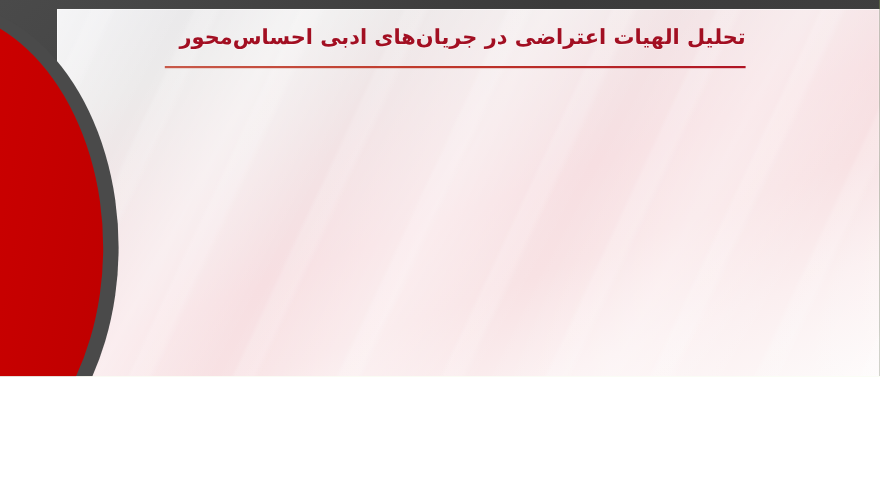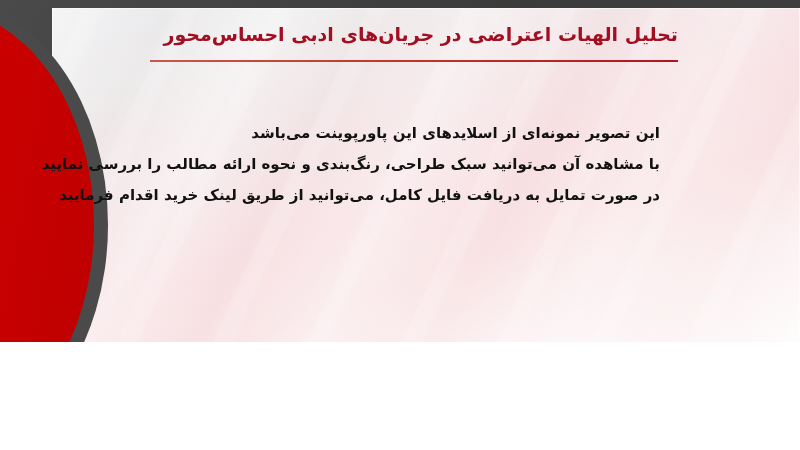--- a/index.html
+++ b/index.html
@@ -184,19 +184,14 @@
 
   <div class="lens-shadow"></div>
   <div class="lens-outline"></div>
   <div class="lens-red"></div>
 
   <div class="title-block">
     <h1 class="slide-title">تحلیل الهیات اعتراضی در جریان‌های ادبی احساس‌محور</h1>
     <div class="title-rule"></div>
   </div>
 
-  <div class="body-block">
-    <div class="body-line">این تصویر نمونه‌ای از اسلایدهای این پاورپوینت می‌باشد</div>
-    <div class="body-line">با مشاهده آن می‌توانید سبک طراحی، رنگ‌بندی و نحوه ارائه مطالب را بررسی نمایید</div>
-    <div class="body-line">در صورت تمایل به دریافت فایل کامل، می‌توانید از طریق لینک خرید اقدام فرمایید</div>
-  </div>
 
 </div>
 
 </body></html>

